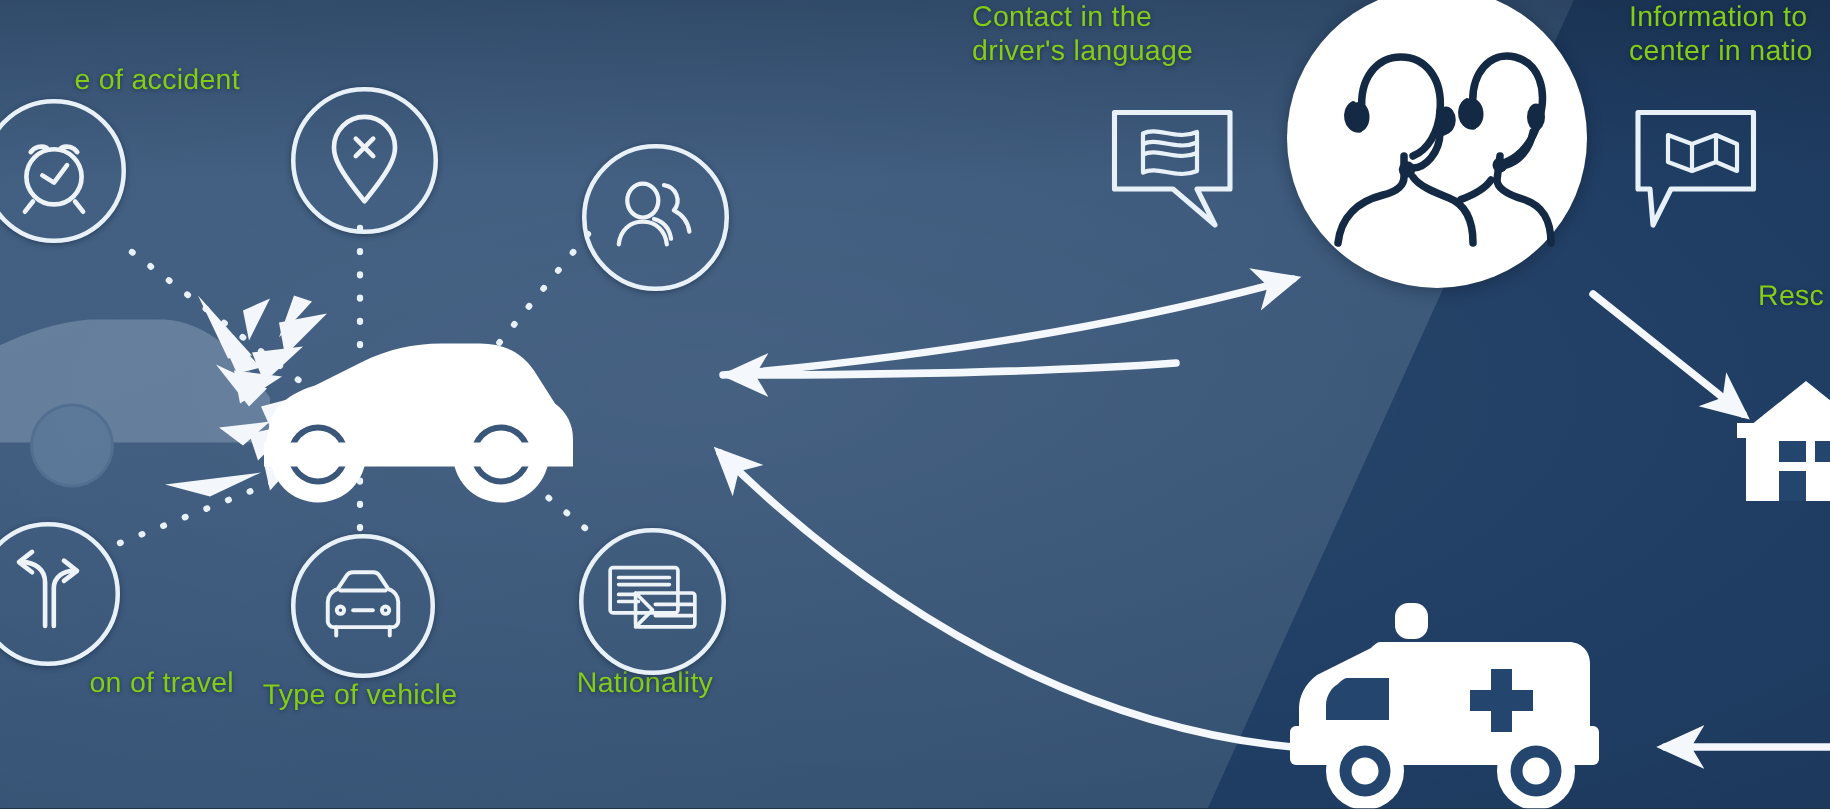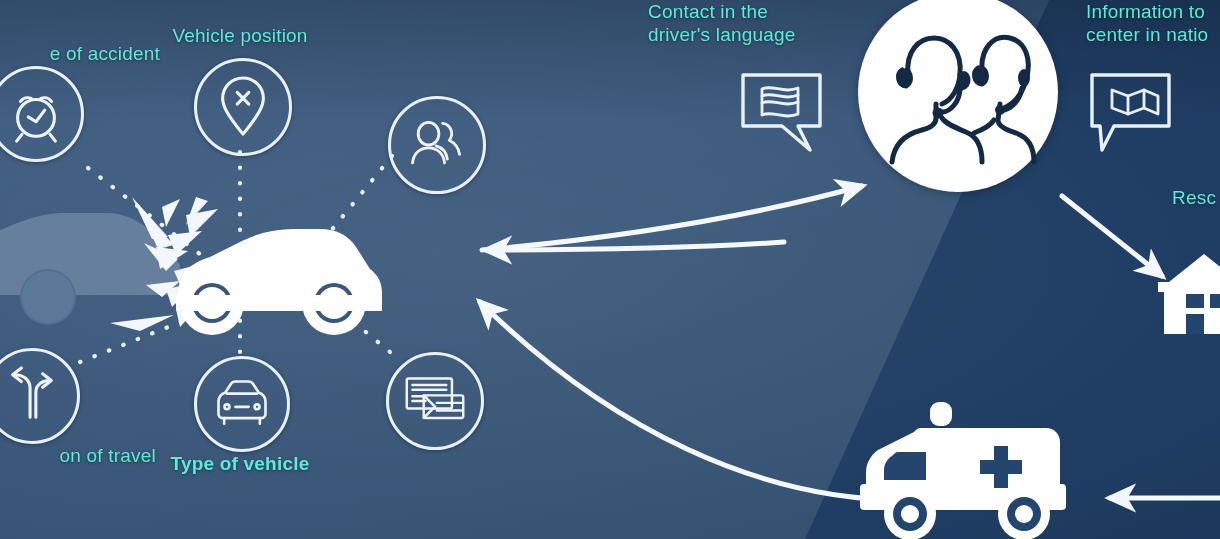--- a/index.html
+++ b/index.html
@@ -15,21 +15,21 @@
     background:#1f3d63;
     clip-path:polygon(100% 0,100% 100%,66% 100%,86% 0);}
   .bg-dark-wedge2{position:absolute;inset:0;
     background:#22436b;opacity:.85;
     clip-path:polygon(100% 0,100% 100%,74% 100%,90% 0);}
   .bg-vignette{position:absolute;inset:0;
     background:radial-gradient(120% 100% at 38% 48%,rgba(255,255,255,.06) 0%,rgba(0,0,0,0) 55%,rgba(0,0,0,.18) 100%);}
   .bg-topshade{position:absolute;left:0;right:0;top:0;height:120px;
     background:linear-gradient(180deg,rgba(20,38,62,.35),rgba(20,38,62,0));}
   .lbl{
-    position:absolute;color:#5eead4;font-size:19px;line-height:1.22;
+    position:absolute;color:#84cc16;font-size:19px;line-height:1.22;
     letter-spacing:.2px;text-align:center;
     text-shadow:0 1px 3px rgba(10,25,45,.55);
     white-space:pre-line;pointer-events:none;
   }
   .lbl.left{text-align:left;}
   .node-circle{
     position:absolute;border-radius:50%;
     border:3px solid #e9f1f8;
     box-shadow:0 1px 4px rgba(10,25,45,.45);
     display:flex;align-items:center;justify-content:center;
@@ -72,21 +72,20 @@
         <circle cx="32" cy="36" r="19"></circle>
         <path d="M16 19 a9 9 0 0 1 11 -3"></path>
         <path d="M48 19 a9 9 0 0 0 -11 -3"></path>
         <path d="M17.5 53 L12 60"></path>
         <path d="M46.5 53 L52 60"></path>
         <path d="M24 35 L32 40 L41 28"></path>
       </g>
     </svg>
   </div>
 
-  <div class="lbl" style="left:140px;top:24px;width:200px;">Vehicle position</div>
   <div class="node-circle" style="left:194px;top:58px;width:92px;height:92px;">
     <svg width="54" height="62" viewBox="0 0 54 64">
       <g fill="none" stroke="#eef3f8" stroke-width="3.2" stroke-linecap="round" stroke-linejoin="round">
         <path d="M27 60 C9 38 6 30 6 23 A21 21 0 0 1 48 23 C48 30 45 38 27 60 Z"></path>
         <path d="M21 17 L33 29 M33 17 L21 29"></path>
       </g>
     </svg>
   </div>
 
   <div class="node-circle" style="left:388px;top:96px;width:92px;height:92px;">
@@ -105,34 +104,35 @@
     <svg width="62" height="58" viewBox="0 0 64 60">
       <g fill="none" stroke="#eef3f8" stroke-width="3.2" stroke-linecap="round" stroke-linejoin="round">
         <path d="M30 52 L30 22 C30 13 23 8 14 8"></path>
         <path d="M21 1 L12 8 L21 15"></path>
         <path d="M36 52 L36 26 C36 18 43 14 50 14"></path>
         <path d="M43 7 L52 14 L43 21"></path>
       </g>
     </svg>
   </div>
 
-  <div class="lbl" style="left:140px;top:452px;width:200px;font-weight:bold;">Type of vehicle</div>
+  <div class="lbl" style="left:140px;top:452px;width:200px;">Type of vehicle</div>
   <div class="node-circle" style="left:194px;top:356px;width:90px;height:90px;">
     <svg width="62" height="48" viewBox="0 0 66 50">
       <g fill="none" stroke="#eef3f8" stroke-width="2.8" stroke-linecap="round" stroke-linejoin="round">
         <path d="M8 36 L8 22 C8 18 11 14 15 13 L21 4 C22 2 24 1 26 1 L40 1 C42 1 44 2 45 4 L51 13 C55 14 58 18 58 22 L58 36 C58 38 56 40 54 40 L12 40 C10 40 8 38 8 36 Z"></path>
         <path d="M17 14 L49 14"></path>
         <circle cx="17" cy="28" r="2.6"></circle>
         <circle cx="49" cy="28" r="2.6"></circle>
         <path d="M26 28 L40 28"></path>
         <path d="M14 40 L14 46 M52 40 L52 46"></path>
       </g>
     </svg>
   </div>
 
+  <div class="lbl" style="left:330px;top:444px;width:200px;">Nationality</div>
   <div class="node-circle" style="left:386px;top:352px;width:92px;height:92px;">
     <svg width="64" height="54" viewBox="0 0 68 56">
       <g fill="none" stroke="#eef3f8" stroke-width="2.6" stroke-linecap="round" stroke-linejoin="round">
         <rect x="4" y="4" width="48" height="32" rx="2"></rect>
         <path d="M10 11 L46 11 M10 16 L46 16"></path>
         <path d="M10 23 L24 23 M10 28 L24 28"></path>
         <rect x="22" y="22" width="42" height="24" rx="2"></rect>
         <path d="M22 22 L34 34 L22 46"></path>
         <path d="M36 30 L62 30 M36 38 L62 38"></path>
       </g>

